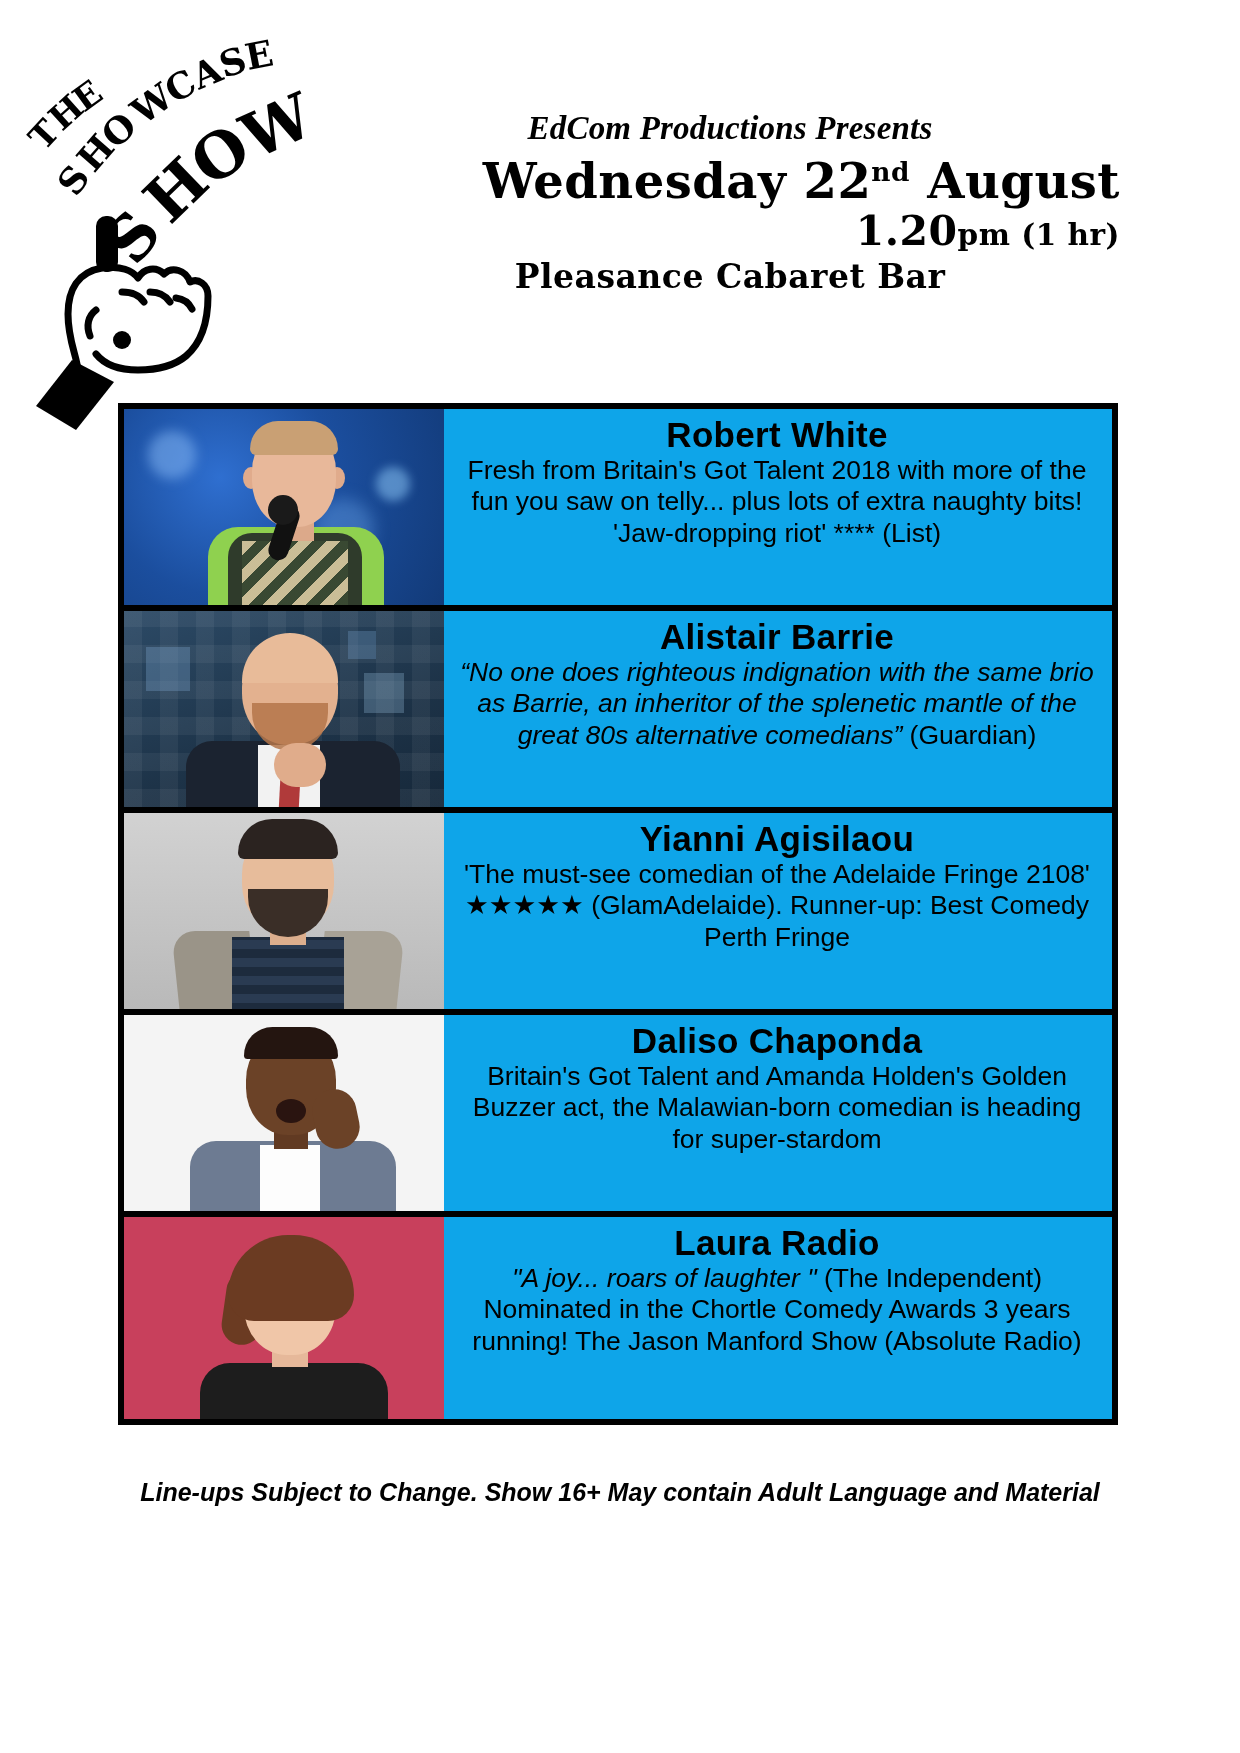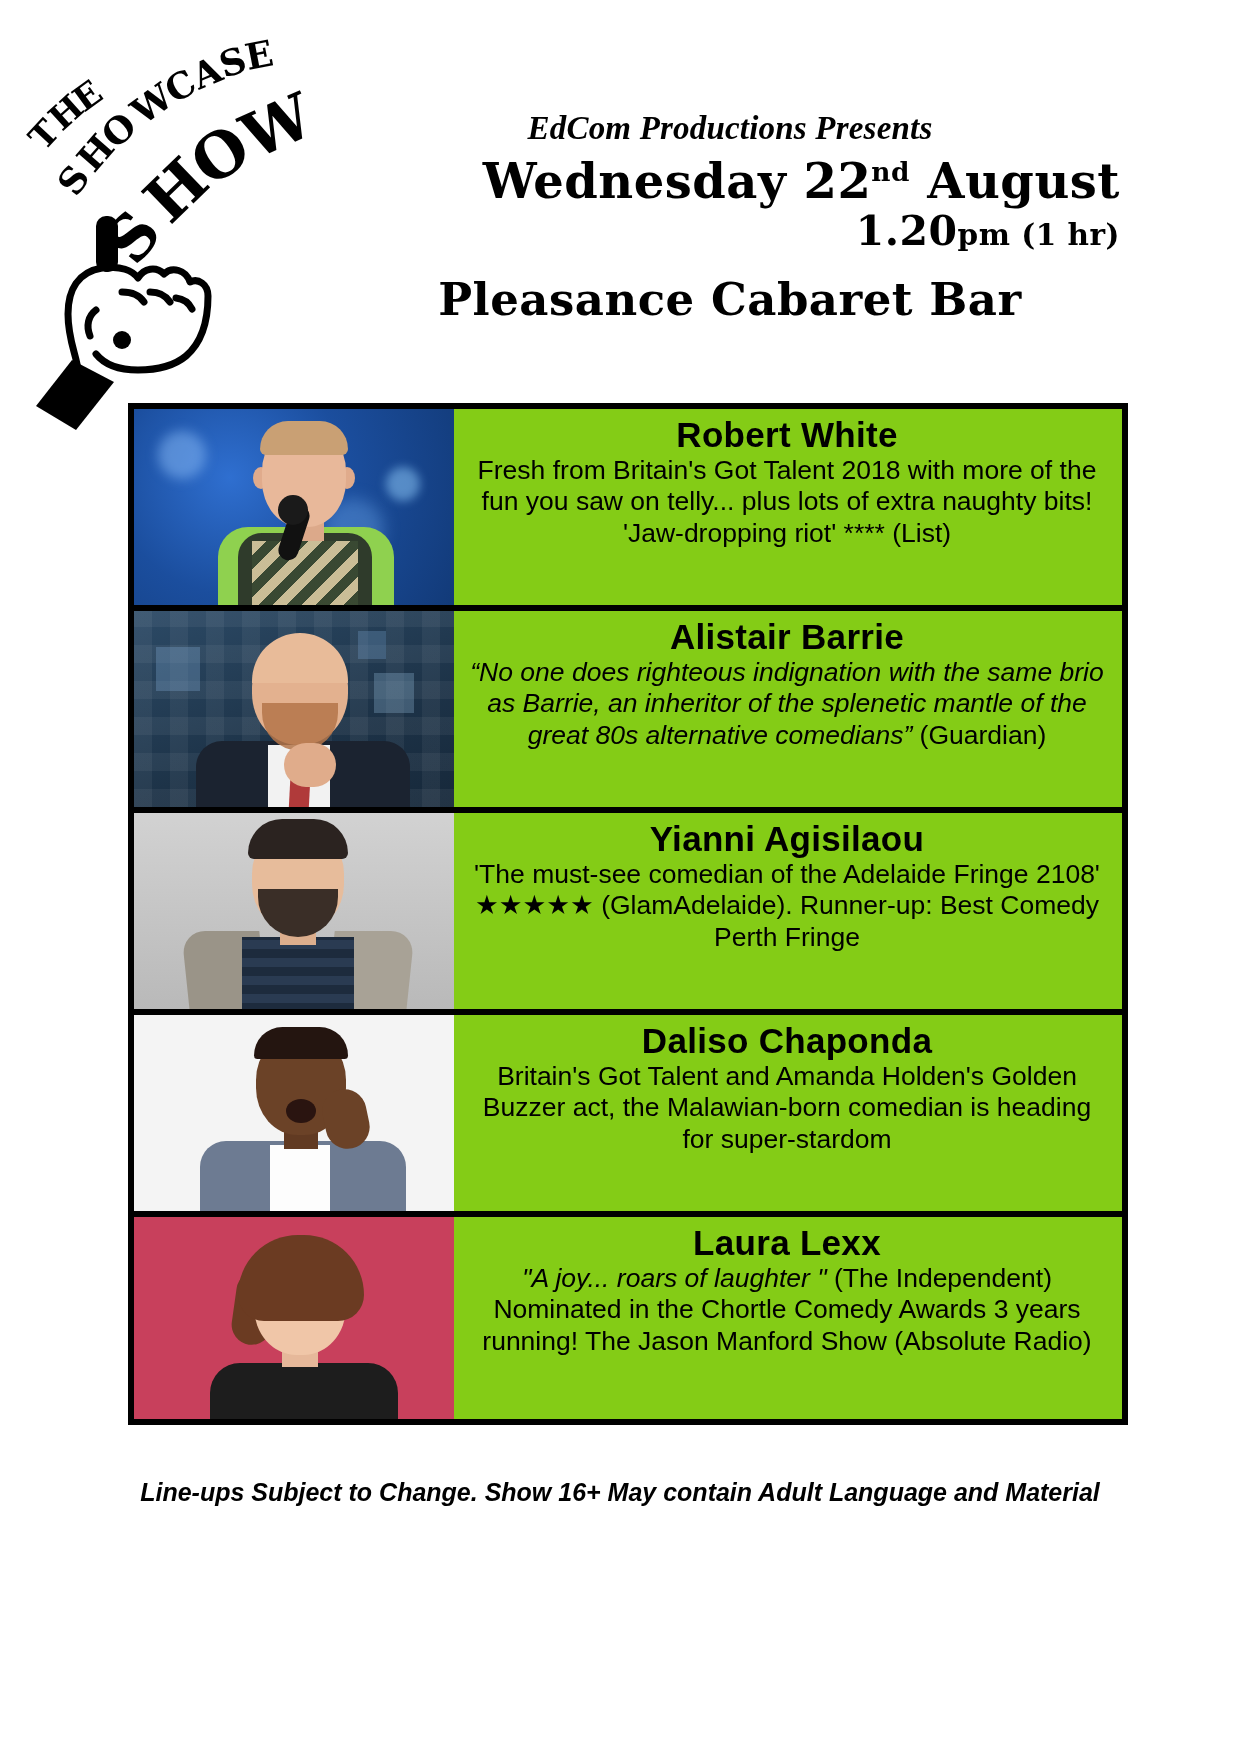--- a/index.html
+++ b/index.html
@@ -45,31 +45,31 @@
   .bigline {
     font-family: "DejaVu Serif", serif;
     font-weight: bold;
     letter-spacing: 0.5px;
     line-height: 1.12;
   }
   #date-line { font-size: 48px; text-align: right; }
   #date-line sup { font-size: 0.55em; vertical-align: super; }
   #time-line { font-size: 41px; text-align: right; }
   #time-line .small { font-size: 0.72em; }
-  #venue-line { font-size: 45px; margin-top: 20px; }
+  #venue-line { font-size: 33px; margin-top: 4px; }
 
   
   #acts {
     position: absolute;
-    left: 128px;
+    left: 118px;
     top: 403px;
     width: 1000px;
     border: 6px solid #000;
     box-sizing: border-box;
-    background: #84cc16;
+    background: #0ea5e9;
   }
   .act-row {
     display: flex;
     align-items: stretch;
     border-bottom: 6px solid #000;
     height: 202px;
     box-sizing: border-box;
     overflow: hidden;
   }
   .act-row:last-child { border-bottom: none; }
@@ -324,20 +324,20 @@
   <div class="act-row">
     <div class="act-photo">
       <div class="ph p5-bg"></div>
       <div class="p5-top"></div>
       <div class="p5-neck"></div>
       <div class="p5-hairL"></div>
       <div class="p5-head"></div>
       <div class="p5-hair"></div>
     </div>
     <div class="act-text">
-      <div class="act-name">Laura Lexx</div>
+      <div class="act-name">Laura Radio</div>
       <div class="act-desc italic"><span>"A joy... roars of laughter "</span><span class="roman"> (The Independent) Nominated in the Chortle Comedy Awards 3 years running! The Jason Manford Show (Absolute Radio)</span></div>
     </div>
   </div>
 
 </div>
 
 <div id="footer">Line-ups Subject to Change.   Show 16+  May contain Adult Language and Material</div>
 
 </body></html>

